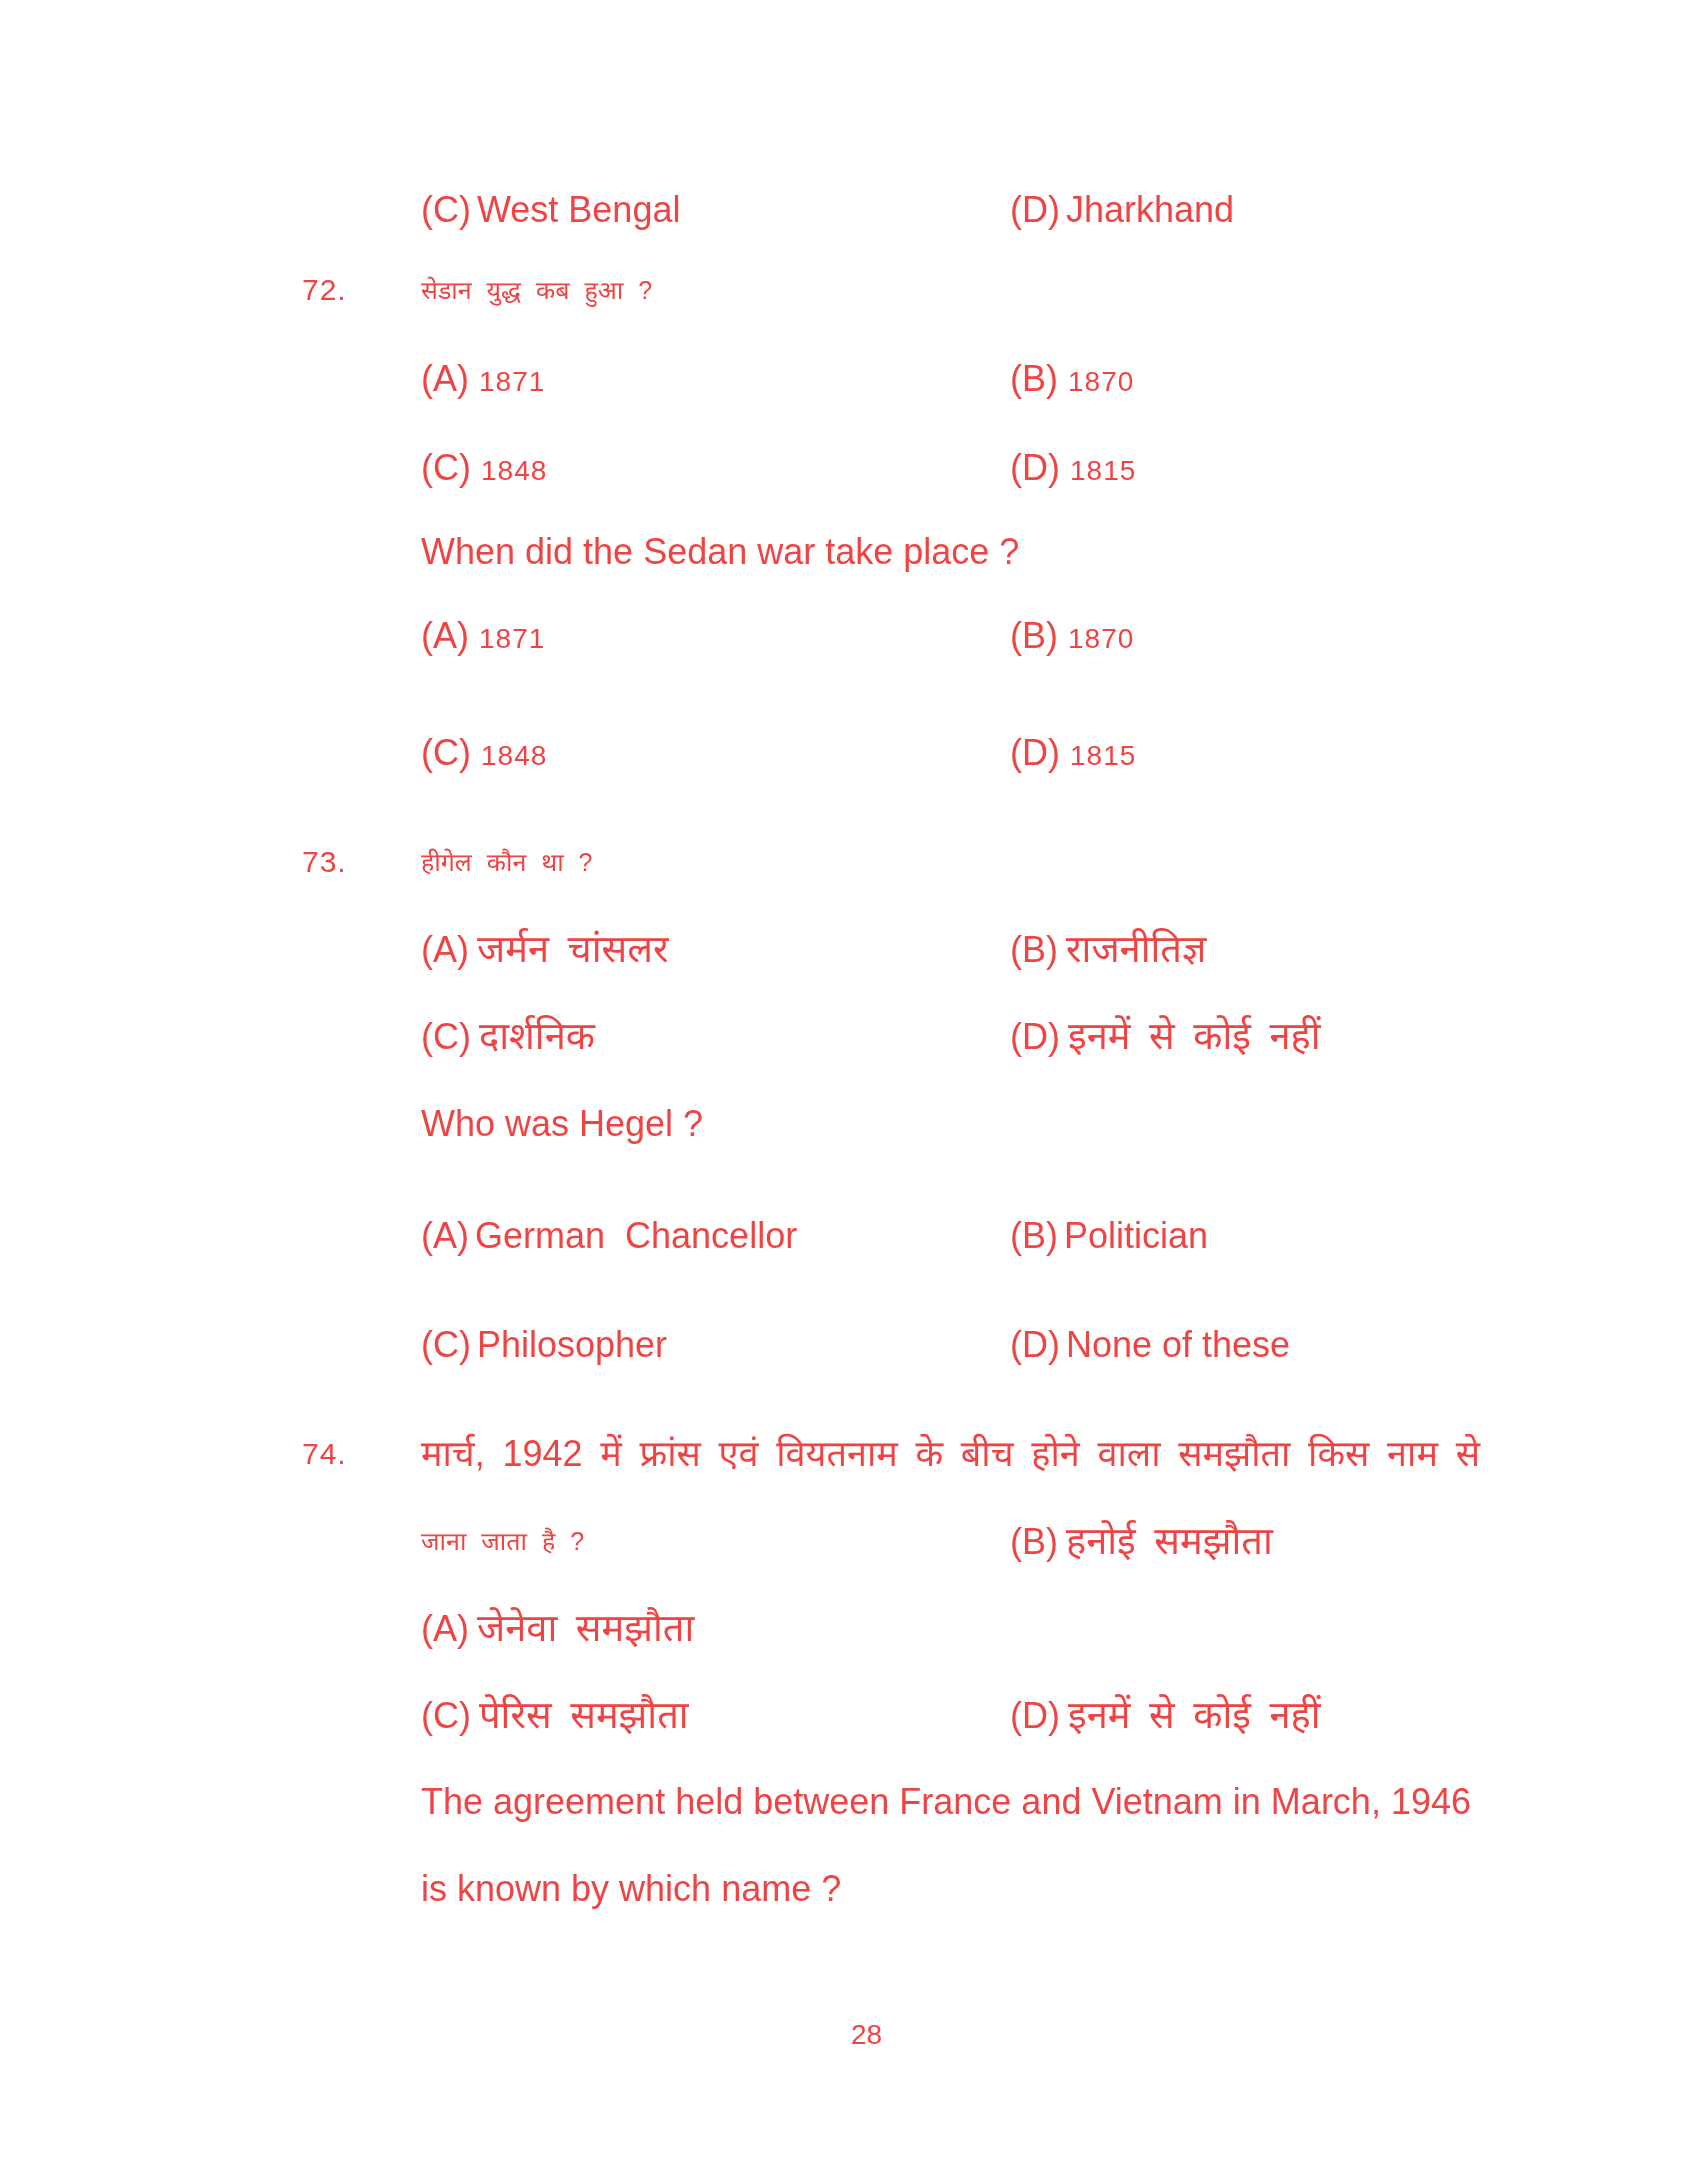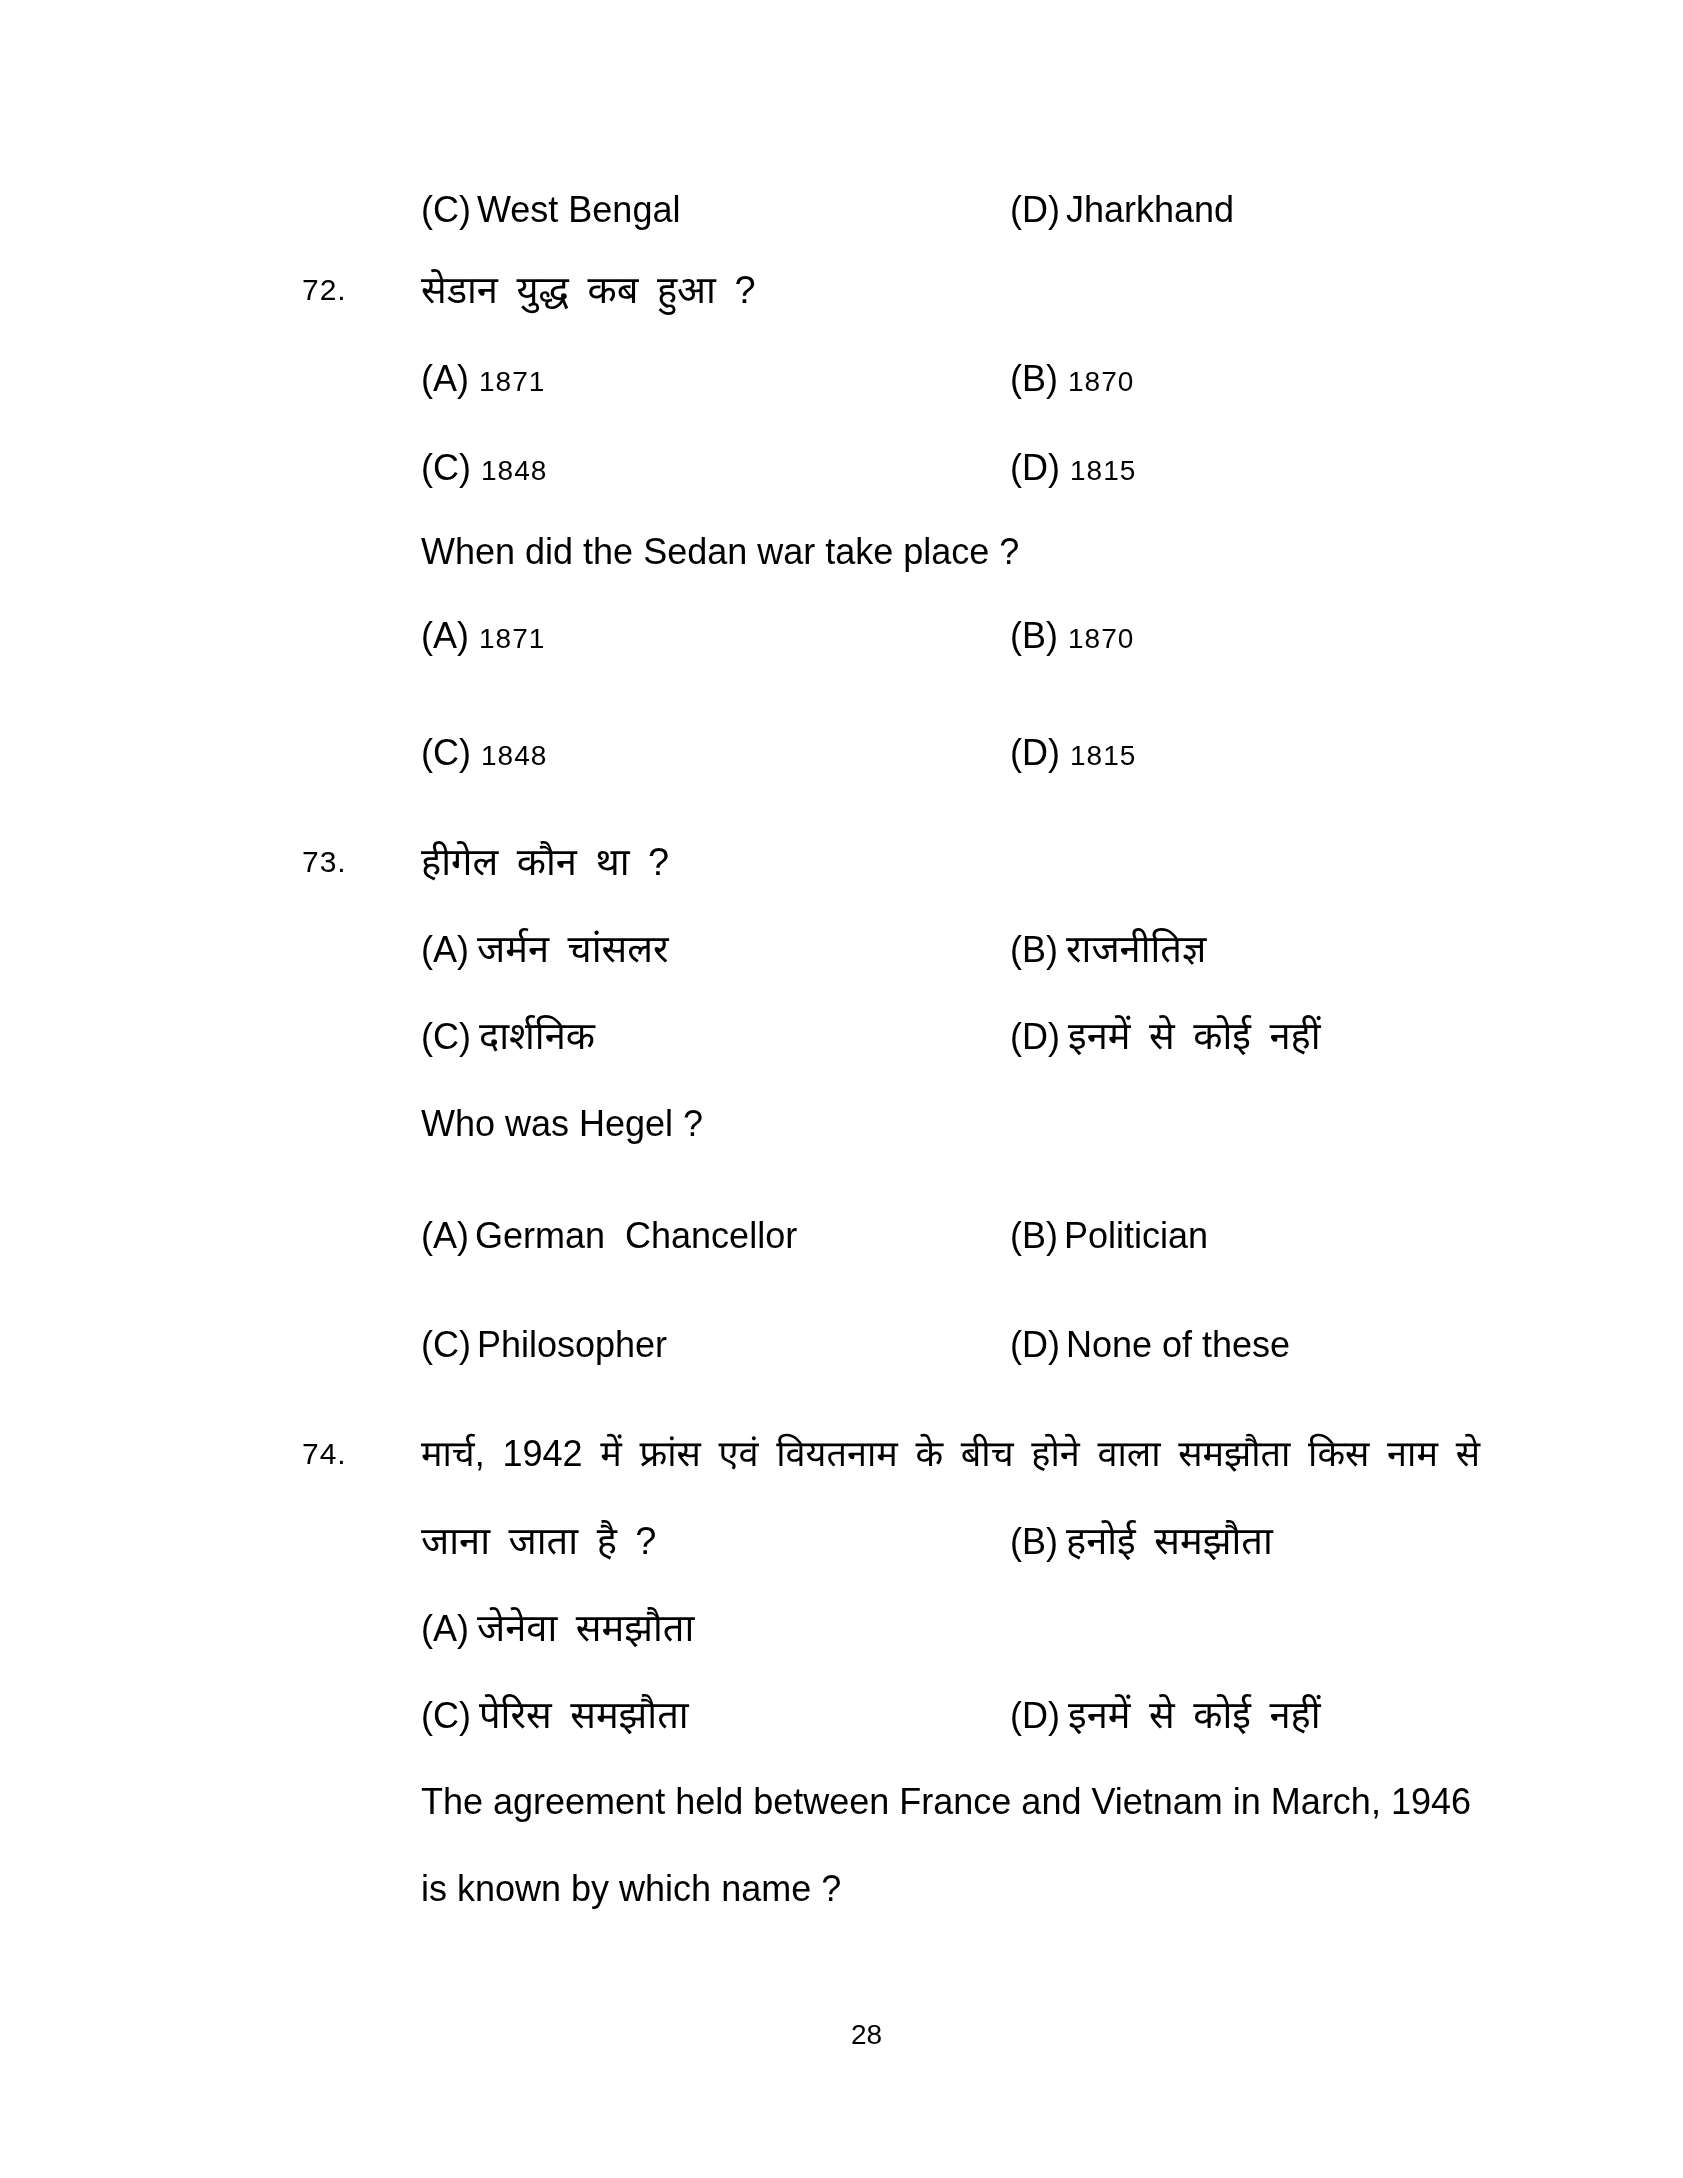--- a/index.html
+++ b/index.html
@@ -3,40 +3,40 @@
 <meta charset="utf-8">
 <style>
   * { margin: 0; padding: 0; box-sizing: border-box; }
   html, body { background: #e8e8e8; }
   .page {
     position: relative;
     width: 1683px;
     height: 2178px;
     margin: 0 auto;
     background: #ffffff;
-    color: #000000;
+    color: #ef4444;
     font-family: "Liberation Sans", "DejaVu Sans", sans-serif;
     overflow: hidden;
   }
   .line {
     position: absolute;
     line-height: 48px;
     white-space: nowrap;
   }
   .qnum {
     position: absolute;
     left: 302px;
     font-size: 30px;
     line-height: 48px;
     letter-spacing: 1px;
   }
   .colL { left: 421px; }
   .colR { left: 1010px; }
   .en { font-size: 36px; }
-  .hi { font-size: 38px; word-spacing: 8px; text-align: right; }
+  .hi { font-size: 25px; word-spacing: 8px; text-align: right; }
   .marker { font-size: 36px; }
   .opt-text { white-space: pre; }
   .opt-text.year { font-size: 28px; letter-spacing: 1px; margin-left: 10px; }
   .opt-text.en-text { font-size: 36px; margin-left: 6px; }
   .opt-text.hi-text { font-size: 38px; word-spacing: 8px; margin-left: 8px; text-align: center; }
   .justify-line {
     position: absolute;
     left: 421px;
     width: 1059px;
     font-size: 36px;

